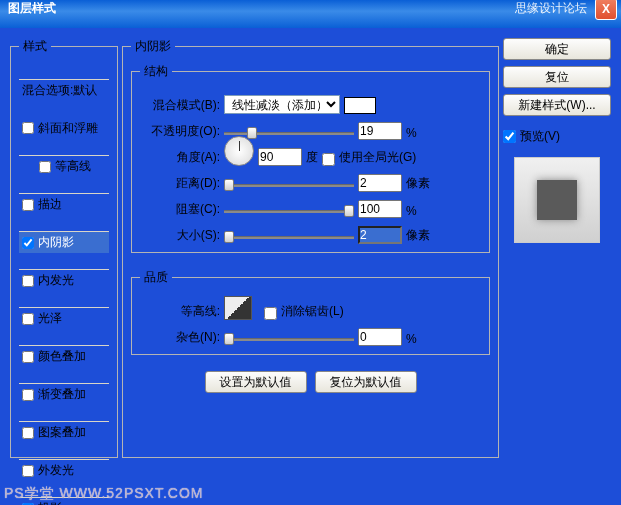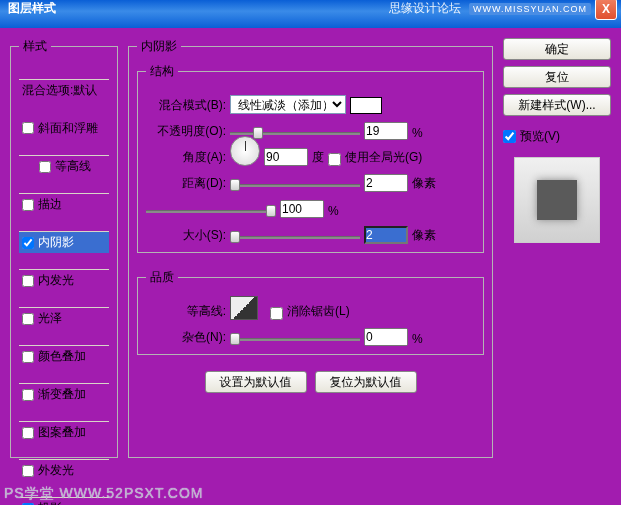--- a/index.html
+++ b/index.html
@@ -4,21 +4,21 @@
 <style>
 * { box-sizing: border-box; margin: 0; padding: 0; font-family: "SimSun", "宋体", sans-serif; font-size: 12px; }
 body { background: #fff; width: 621px; height: 505px; overflow: hidden; }
 
 .titlebar { background: linear-gradient(#0a5fd6,#3a8be8 40%,#0a5fd6); height: 28px; display: flex; align-items: center; padding: 0 4px 11px 8px; color: #fff; }
 .titlebar .title { font-weight: bold; flex: 1; }
 .titlebar .site { font-size: 12px; margin-right: 8px; opacity: .9; }
 .titlebar .url { font-size: 9px; letter-spacing: 1px; font-family: Arial; background: #4a8de4; padding: 1px 4px; border-radius: 2px; margin-right: 4px; }
 .close-btn { width: 22px; height: 22px; background: linear-gradient(#f08060,#e05030); border: 1px solid #fff; border-radius: 3px; color: #fff; display: flex; align-items: center; justify-content: center; font-weight: bold; cursor: pointer; }
 
-.body { background: #a21caf; height: 477px; padding: 10px 10px 10px 10px; display: flex; gap: 10px; position: relative; }
+.body { background: #1d4ed8; height: 477px; padding: 10px 10px 10px 10px; display: flex; gap: 4px; position: relative; }
 
 fieldset { border: 1px solid #b4b4b4; padding: 8px; }
 legend { padding: 0 4px; }
 
 .styles-col { width: 108px; }
 .styles-col fieldset { height: 420px; }
 .style-row { display: flex; align-items: center; height: 22px; padding: 2px 3px; gap: 4px; border-top: 1px solid #d8d5c8; margin-top: 16px; }
 .style-row:first-child { border-top: none; }
 .style-row.indent { padding-left: 20px; }
 .style-row.selected { background: #3a6ed0; color: #fff; }
@@ -58,21 +58,20 @@
 .preview-inner { width: 40px; height: 40px; background: #5a5a5a; box-shadow: 0 0 8px #888; }
 
 .watermark { position: absolute; bottom: 2px; left: 4px; font-size: 14px; font-family: Arial; color: #b9afcd; letter-spacing: 1px; text-shadow: 0 0 1px #fff; }
 </style>
 </head>
 <body>
 
 <div class="titlebar">
   <span class="title">图层样式</span>
   <span class="site">思缘设计论坛</span>
-  <span class="url">WWW.MISSYUAN.COM</span>
   <div class="close-btn">
       <span>X</span>
     </div>
 </div>
 
 <div class="body">
 
   <div class="styles-col">
     <fieldset>
       <legend>样式</legend>
@@ -162,20 +161,21 @@
         <div class="row">
           <span class="lbl">距离(D):</span>
           <span class="slider">
               <span class="thumb" style="left:0%"></span>
             </span>
           <input class="num" value="2" style="">
           <span class="unit">像素</span>
         </div>
 
         <div class="row">
+          <span class="lbl">阻塞(C):</span>
           <span class="slider">
               <span class="thumb" style="left:92%"></span>
             </span>
           <input class="num" value="100" style="">
           <span class="unit">%</span>
         </div>
 
         <div class="row">
           <span class="lbl">大小(S):</span>
           <span class="slider">

